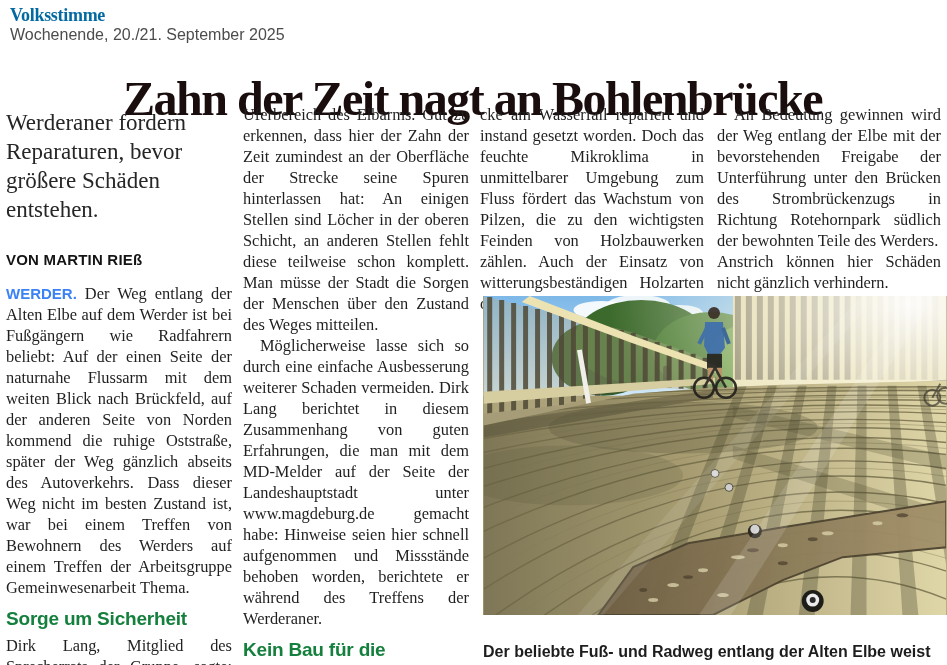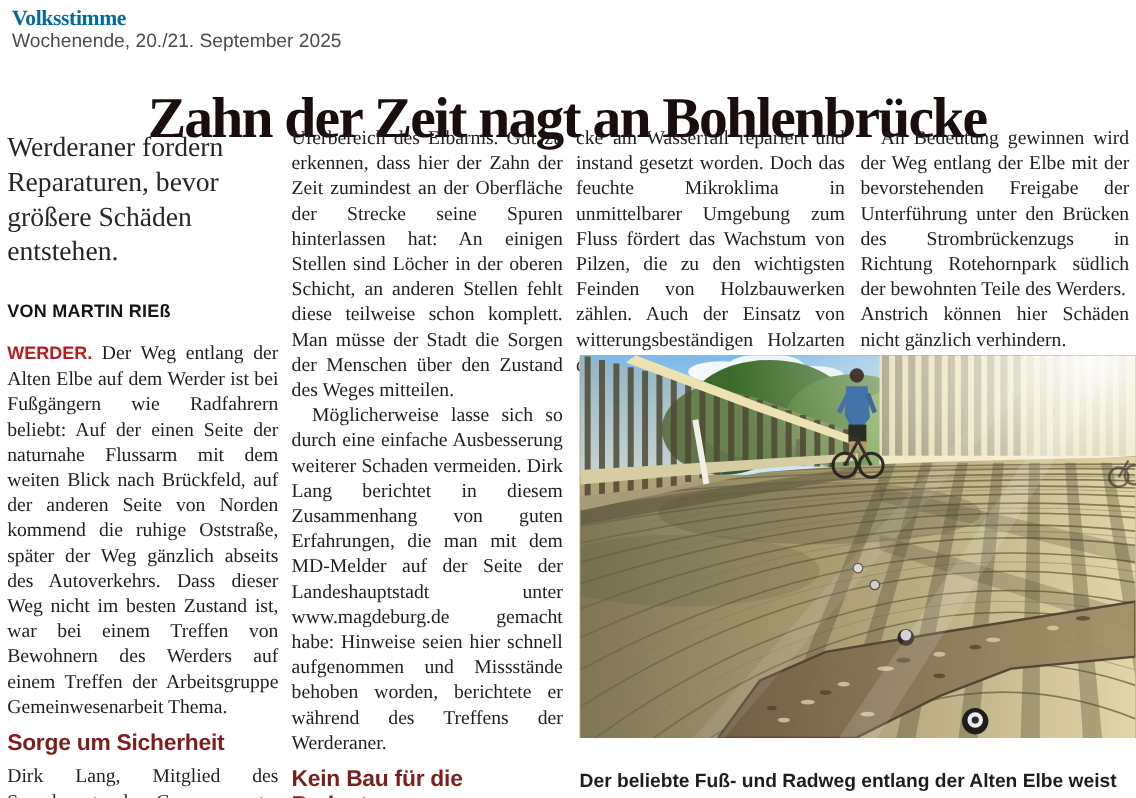--- a/index.html
+++ b/index.html
@@ -43,26 +43,26 @@
     color:#141414;margin:27px 0 5px 0;letter-spacing:0.2px;
   }
   p.body{
     font:16.4px/21px "Liberation Serif", serif;
     color:#1f1f1f;text-align:justify;margin:0;
     hyphens:auto;-webkit-hyphens:auto;
   }
   p.body.first{margin-top:14px;}
   p.body .lead{
     font:bold 15px/21px "Liberation Sans", sans-serif;
-    color:#b91c1c;
+    color:#3b82f6;
   }
   p.body.indent{text-indent:17px;}
   .crosshead{
     font:bold 19px/22px "Liberation Sans", sans-serif;
-    color:#7f1d1d;margin:10px 0 5px 0;letter-spacing:-0.2px;
+    color:#15803d;margin:10px 0 5px 0;letter-spacing:-0.2px;
   }
 
   .photo{
     left:483px;top:296px;width:464px;height:319px;
     background:#a89d72;overflow:hidden;
   }
   .photo svg{display:block;}
 
   .caption{
     left:483px;top:621px;width:464px;

